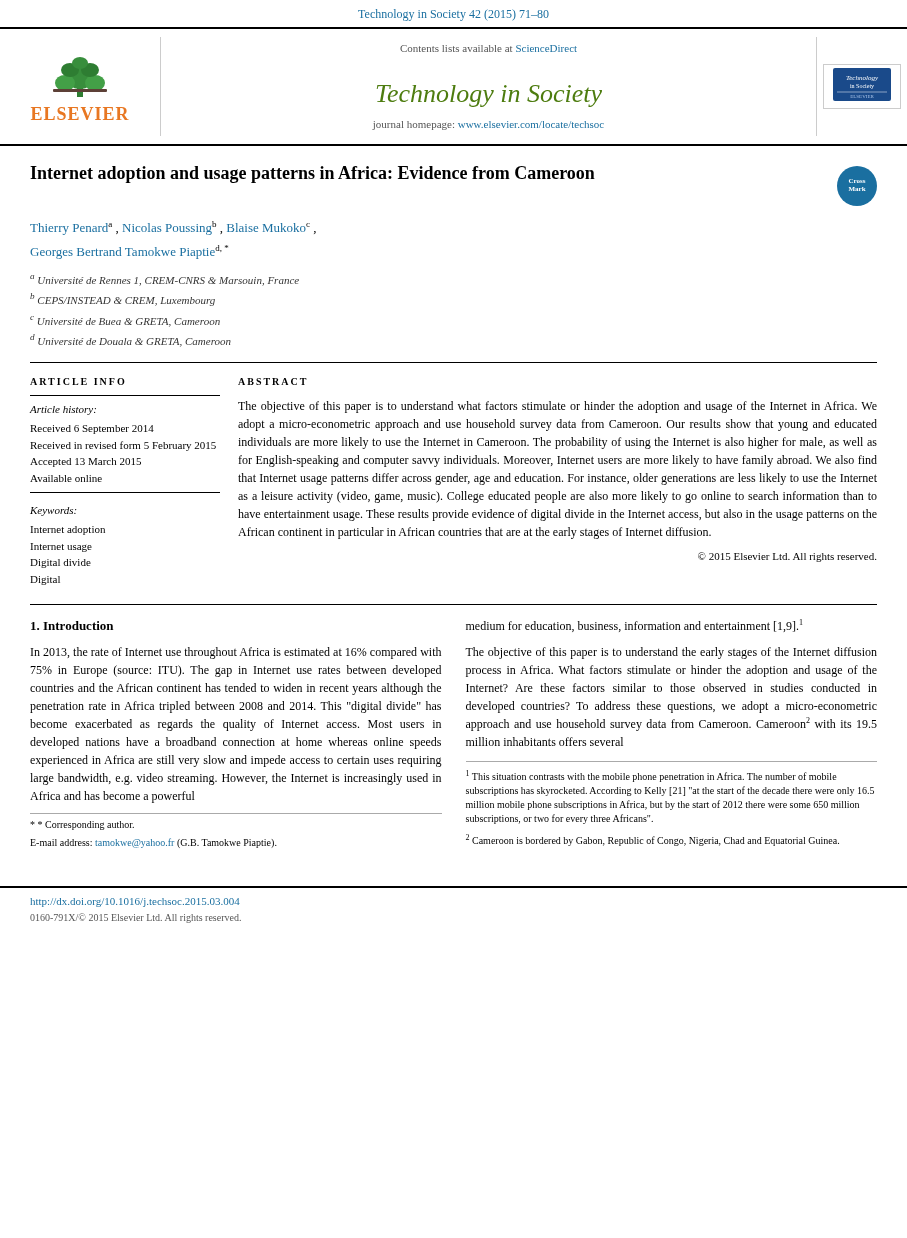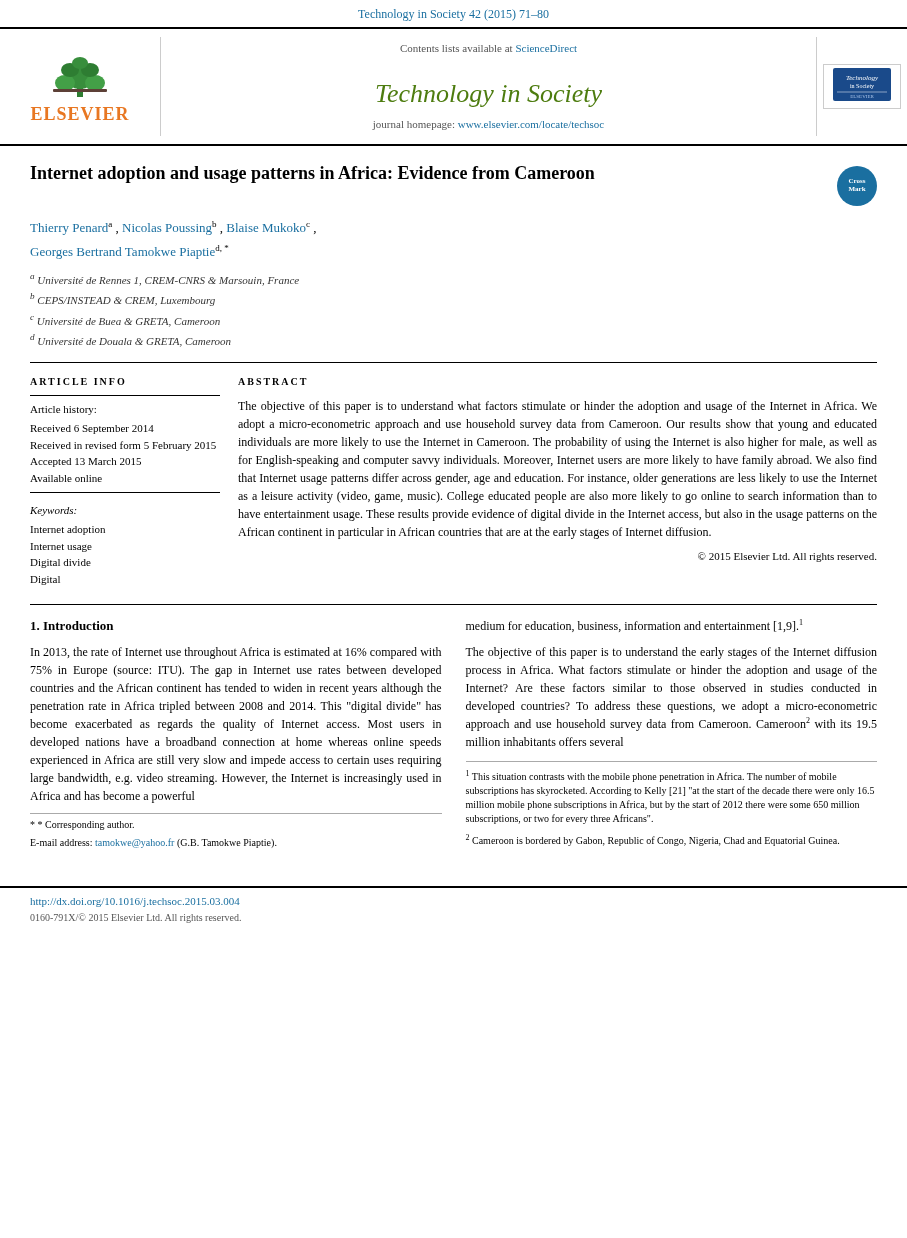--- a/index.html
+++ b/index.html
@@ -185,20 +185,21 @@
       text-transform: uppercase;
       margin-bottom: 6px;
     }
     .article-info-divider {
       border: none;
       border-top: 1px solid #000;
       margin: 6px 0;
     }
     .article-info-label {
       font-size: 11px;
+      font-style: italic;
       margin-bottom: 4px;
     }
     .article-info-item {
       font-size: 11px;
       margin-bottom: 1px;
     }
     .keywords-label {
       font-size: 11px;
       font-style: italic;
       margin-top: 10px;

